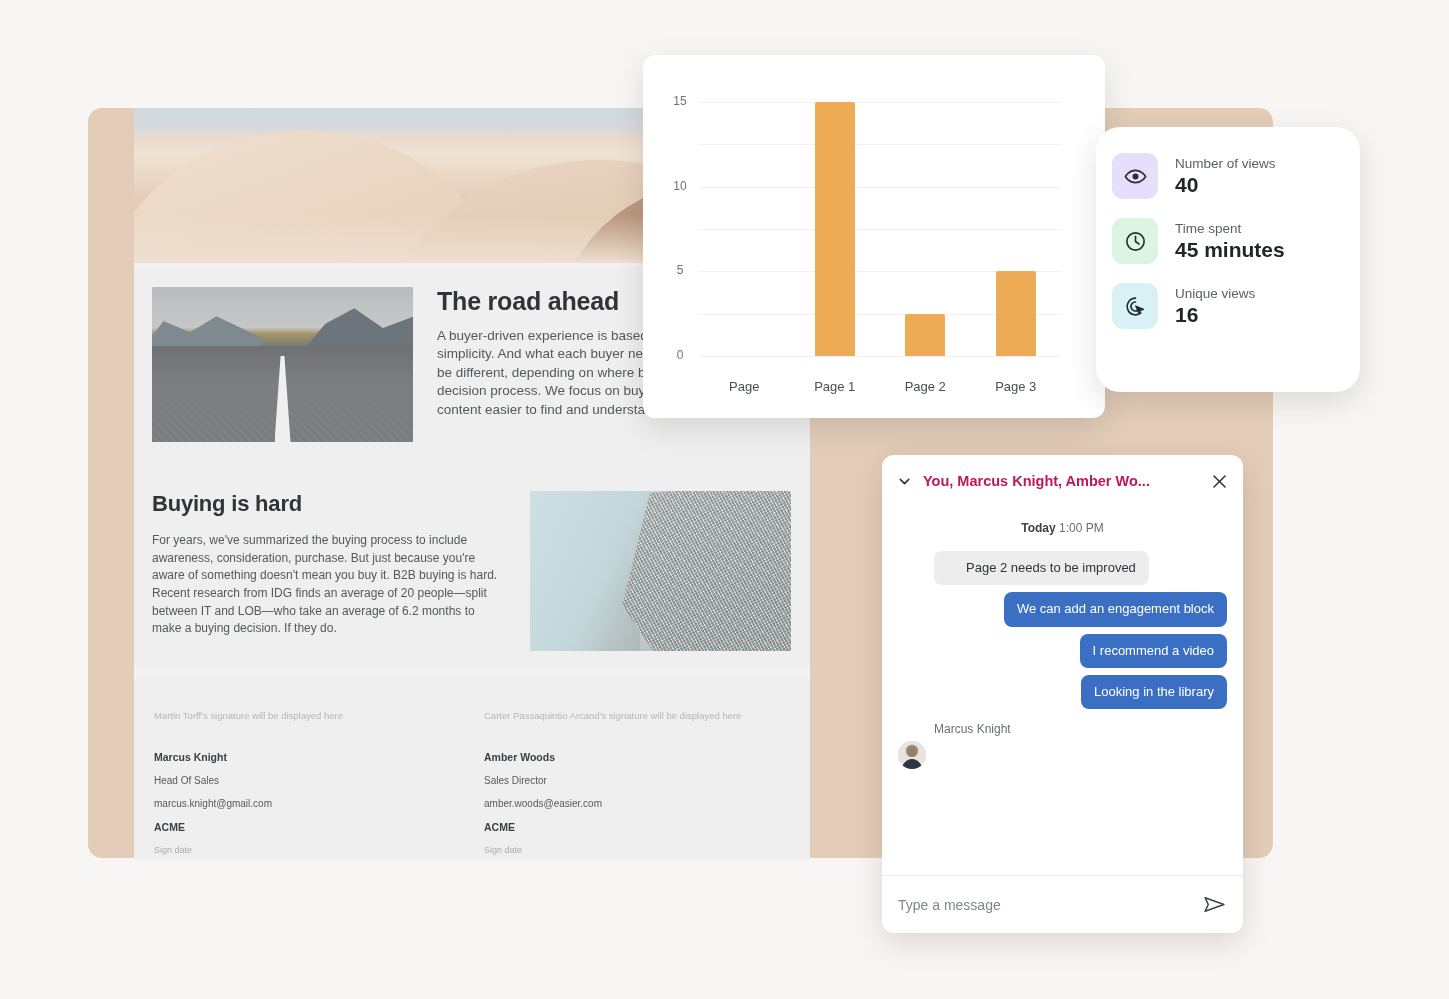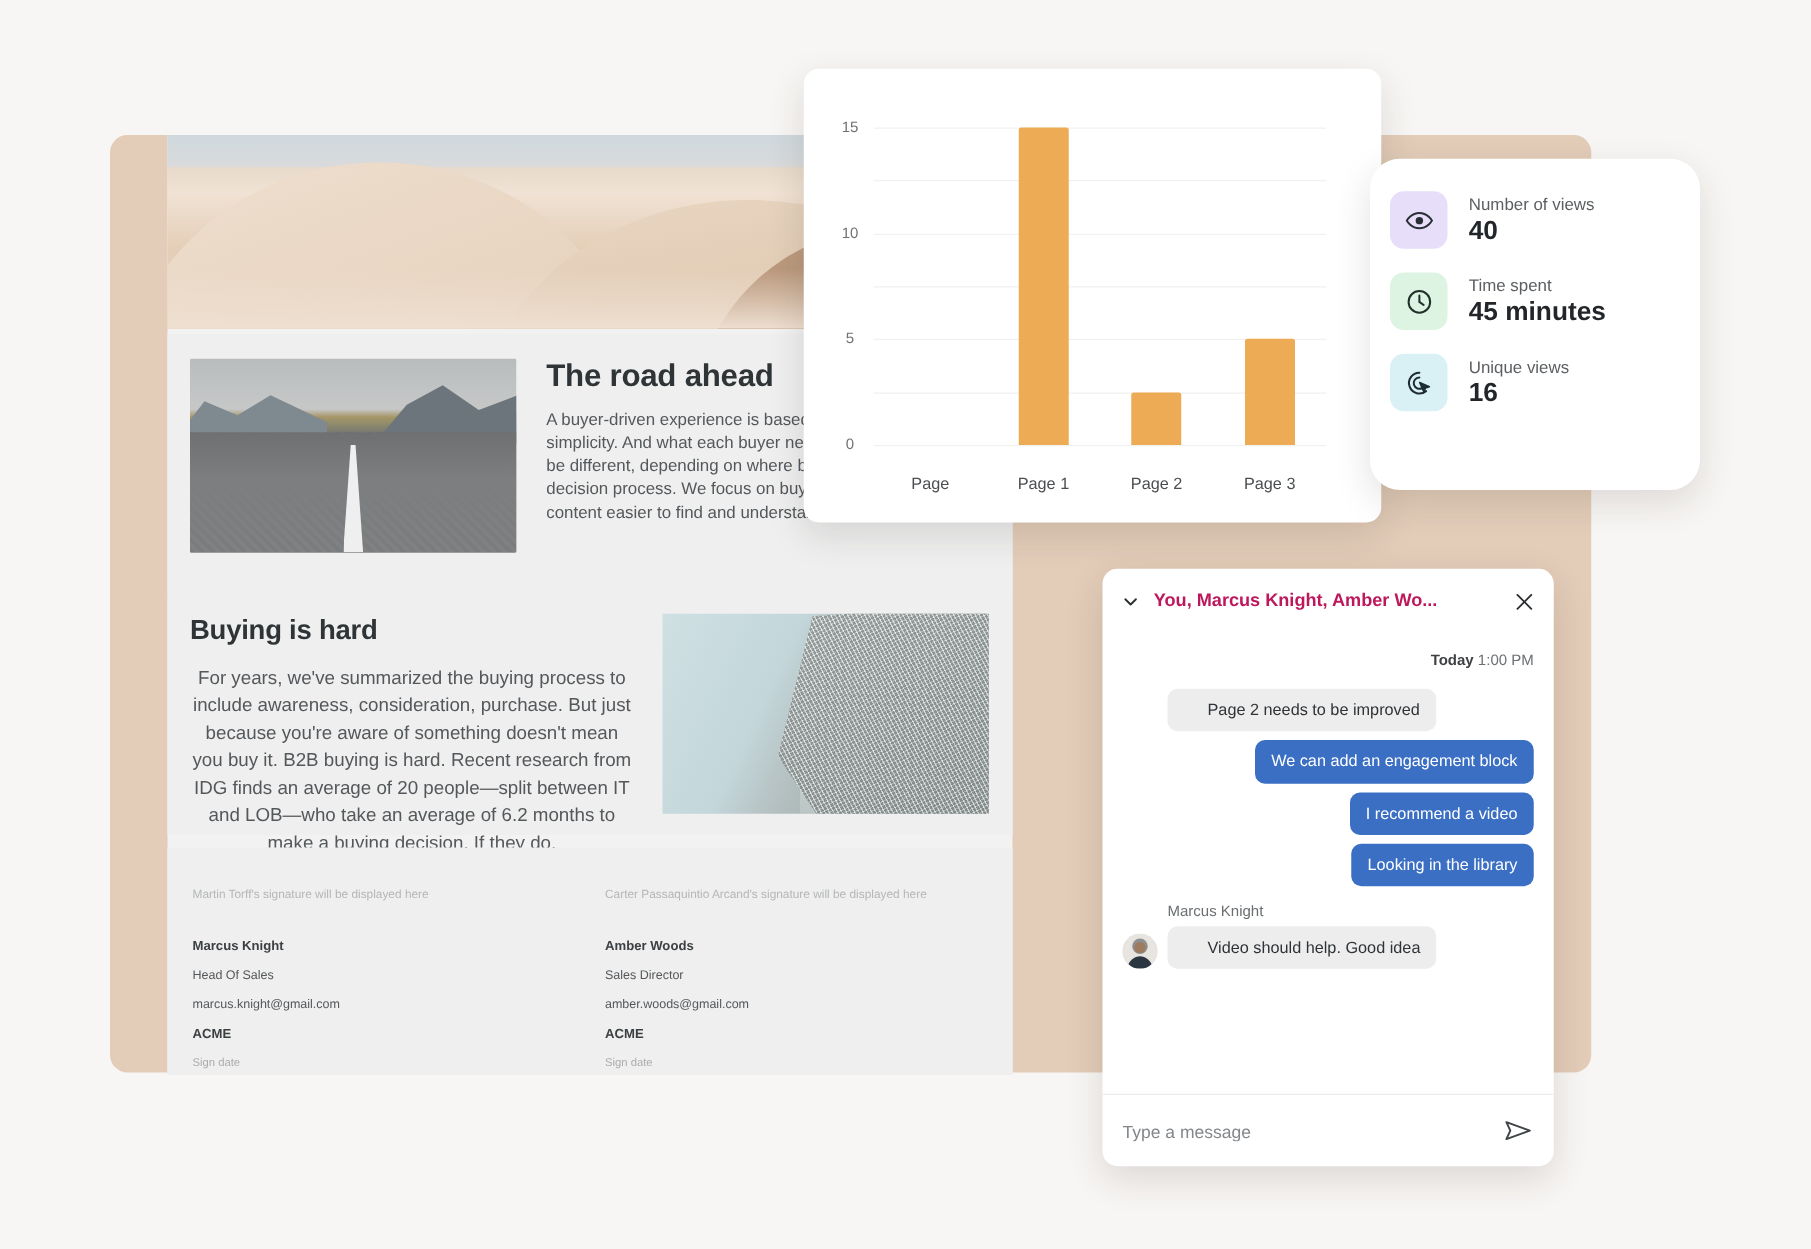--- a/index.html
+++ b/index.html
@@ -66,21 +66,21 @@
   .road-title { position: absolute; left: 303px; top: 20px; font-size: 25px;
     font-weight: 700; color: #2f3437; letter-spacing: -.2px; }
   .road-body { position: absolute; left: 303px; top: 60px; width: 360px;
     font-size: 13.5px; line-height: 1.37; color: #54585b; }
 
   .sec-buy { position: absolute; left: 134px; top: 475px; width: 676px; height: 193px;
     background: #efefef; }
   .buy-title { position: absolute; left: 18px; top: 16px; font-size: 22px;
     font-weight: 700; color: #2f3437; letter-spacing: -.2px; }
   .buy-body { position: absolute; left: 18px; top: 57px; width: 355px;
-    font-size: 15px; line-height: 1.47; color: #54585b; text-align: center; }
+    font-size: 12px; line-height: 1.47; color: #54585b; }
   .mesh-img { position: absolute; left: 396px; top: 16px; width: 261px; height: 160px;
     background: linear-gradient(115deg,#cfe0e3 0%,#c3d6da 34%,#b7c3c4 46%,#9fa8a6 70%,#aab2b0 100%);
     overflow: hidden; }
   .mesh-fold { position: absolute; right: -20px; top: -10px; width: 230px; height: 200px;
     background:
       repeating-linear-gradient(62deg, rgba(255,255,255,.42) 0 1px, rgba(90,100,100,.30) 1px 3px),
       repeating-linear-gradient(-28deg, rgba(255,255,255,.34) 0 1px, rgba(90,100,100,.24) 1px 3px),
       linear-gradient(150deg,#c8cfcd,#9ea7a5);
     clip-path: polygon(30% 6%, 100% 0, 100% 100%, 40% 100%, 18% 62%);
     filter: blur(.3px); }
@@ -133,21 +133,21 @@
   .chat-card {
     position: absolute; left: 882px; top: 455px; width: 361px; height: 478px;
     background: #fff; border-radius: 12px;
     box-shadow: 0 10px 30px rgba(40,30,20,.14);
     display: flex; flex-direction: column; overflow: hidden;
   }
   .chat-head { height: 52px; flex: 0 0 52px; display: flex; align-items: center;
     padding: 0 14px; }
   .chat-title { flex: 1; margin-left: 10px; font-size: 14.5px; font-weight: 700; color: #be185d; }
   .chat-body { flex: 1; padding: 14px 16px 4px 16px; overflow: hidden; }
-  .chat-ts { text-align: right; font-size: 12px; color: #6b6f72; margin-bottom: 16px; }
+  .chat-ts { text-align: center; font-size: 12px; color: #6b6f72; margin-bottom: 16px; }
   .chat-ts b { font-weight: 700; color: #3d4144; }
   .msg-row { display: flex; align-items: flex-end; margin-bottom: 7px; }
   .msg-row.out { justify-content: flex-end; }
   .avatar { width: 28px; height: 28px; border-radius: 50%; flex: 0 0 28px;
     margin-right: 8px; overflow: hidden; background: #ddd; }
   .avatar.spacer { background: none; }
   .bubble { max-width: 245px; padding: 9px 13px; border-radius: 8px;
     font-size: 13px; line-height: 1.25; }
   .bubble.in { background: #ededed; color: #2f3336; padding-left: 32px; }
   .bubble.out { background: #3b6fc4; color: #fff; }
@@ -201,21 +201,21 @@
       <div class="sign-name">Marcus Knight</div>
       <div class="sign-line">Head Of Sales</div>
       <div class="sign-line">marcus.knight@gmail.com</div>
       <div class="sign-name">ACME</div>
       <div class="sign-date">Sign date</div>
     </div>
     <div class="sign-col right">
       <div class="sign-ph">Carter Passaquintio Arcand's signature will be displayed here</div>
       <div class="sign-name">Amber Woods</div>
       <div class="sign-line">Sales Director</div>
-      <div class="sign-line">amber.woods@gmail.com</div>
+      <div class="sign-line">amber.woods@easier.com</div>
       <div class="sign-name">ACME</div>
       <div class="sign-date">Sign date</div>
     </div>
   </div>
 
   <div class="chart-card">
     <div class="chart-plot" id="gridHost">
         <div class="grid-line" style="top: 6.25%;"></div>
         <div class="grid-line" style="top: 21.875%;"></div>
         <div class="grid-line" style="top: 37.5%;"></div>
@@ -326,21 +326,20 @@
             <div class="bubble out">Looking in the library</div>
           </div>
           <div class="sender">Marcus Knight</div>
           <div class="msg-row ">
             <div class="avatar"><svg width="28" height="28" viewBox="0 0 28 28">
                 <rect width="28" height="28" fill="#e8e4e0"></rect>
                 <circle cx="14" cy="10" r="6.2" fill="#8d8f91"></circle>
                 <circle cx="14" cy="11" r="4.4" fill="#9c7b5f"></circle>
                 <path d="M3.5 28c1.6-7 6.2-10 10.5-10s8.9 3 10.5 10z" fill="#2c3640"></path>
               </svg></div>
-            <div class="bubble in">Video should help. Good idea</div>
           </div>
         </div>
     </div>
 
     <div class="chat-foot">
       <input class="chat-input" placeholder="Type a message" style="">
       <span style="cursor:pointer;display:flex">
         <svg width="25" height="25" viewBox="0 0 24 24" fill="none" stroke="#3f4447" stroke-width="1.5" stroke-linejoin="round">
           <path d="M3 5.5 L21 12 L3 18.5 L6 12 Z"></path>
           </svg>

